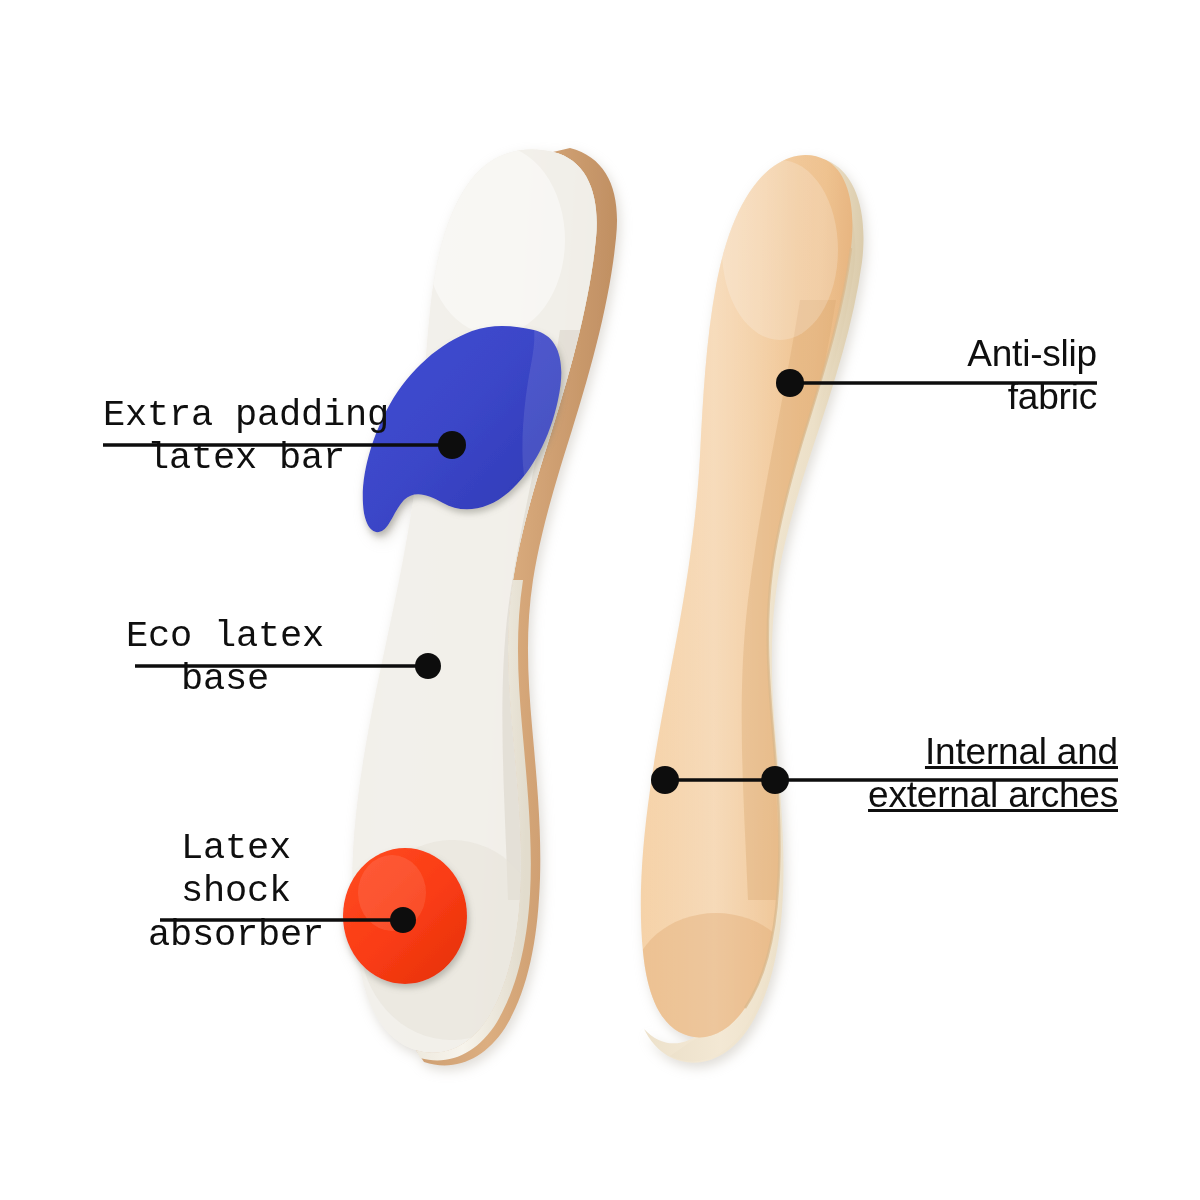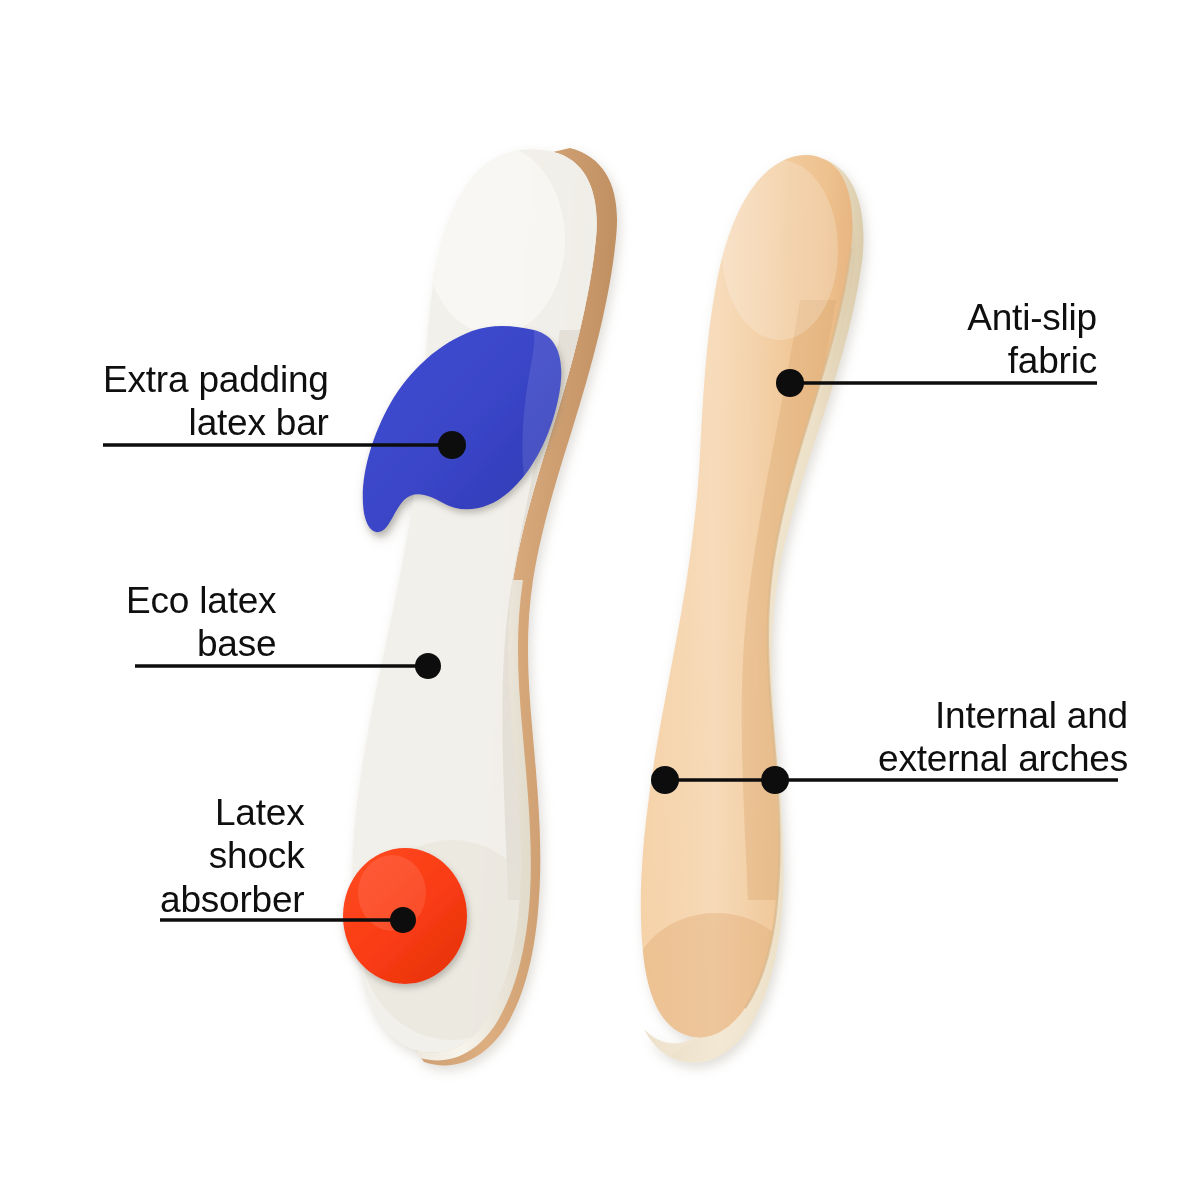--- a/index.html
+++ b/index.html
@@ -32,22 +32,23 @@
   }
   .callout-text {
     position: absolute;
     color: #0f0f0f;
     font-size: 37px;
     line-height: 1.17;
     letter-spacing: -0.2px;
     white-space: pre-line;
     font-weight: 400;
     font-family: "Liberation Sans", sans-serif;
-  }
-  .align-left  { text-align: right; }
+    margin-top: 36px;
+  }
+  .align-left  { text-align: center; font-family: Liberation Mono, monospace; }
   .align-right { text-align: right; }
 </style>
 </head>
 <body>
 
 <div id="stage">
 
   <svg id="art" viewBox="0 0 1200 1200" aria-hidden="true">
     <defs>
 
@@ -307,22 +308,22 @@
         <circle cx="665" cy="780" r="14" stroke="none"></circle>
         <circle cx="775" cy="780" r="14" stroke="none"></circle>
       </g>
   </svg>
 
   <div id="callout-texts">
       <div class="callout-text align-left" style="top: 358px; left: 103px;">Extra padding
 latex bar</div>
       <div class="callout-text align-left" style="top: 579px; left: 126px;">Eco latex
 base</div>
-      <div class="callout-text align-left" style="top: 791px; left: 160px;">Latex
+      <div class="callout-text align-left" style="top: 791px; left: 148px;">Latex
 shock
 absorber</div>
       <div class="callout-text align-right" style="top: 296px; right: 103px;">Anti-slip
 fabric</div>
-      <div class="callout-text align-right" style="top: 694px; right: 72px;">Internal and
+      <div class="callout-text align-right" style="top: 694px; right: 82px; text-decoration: underline;">Internal and
 external arches</div>
     </div>
 
 </div>
 
 </body></html>

